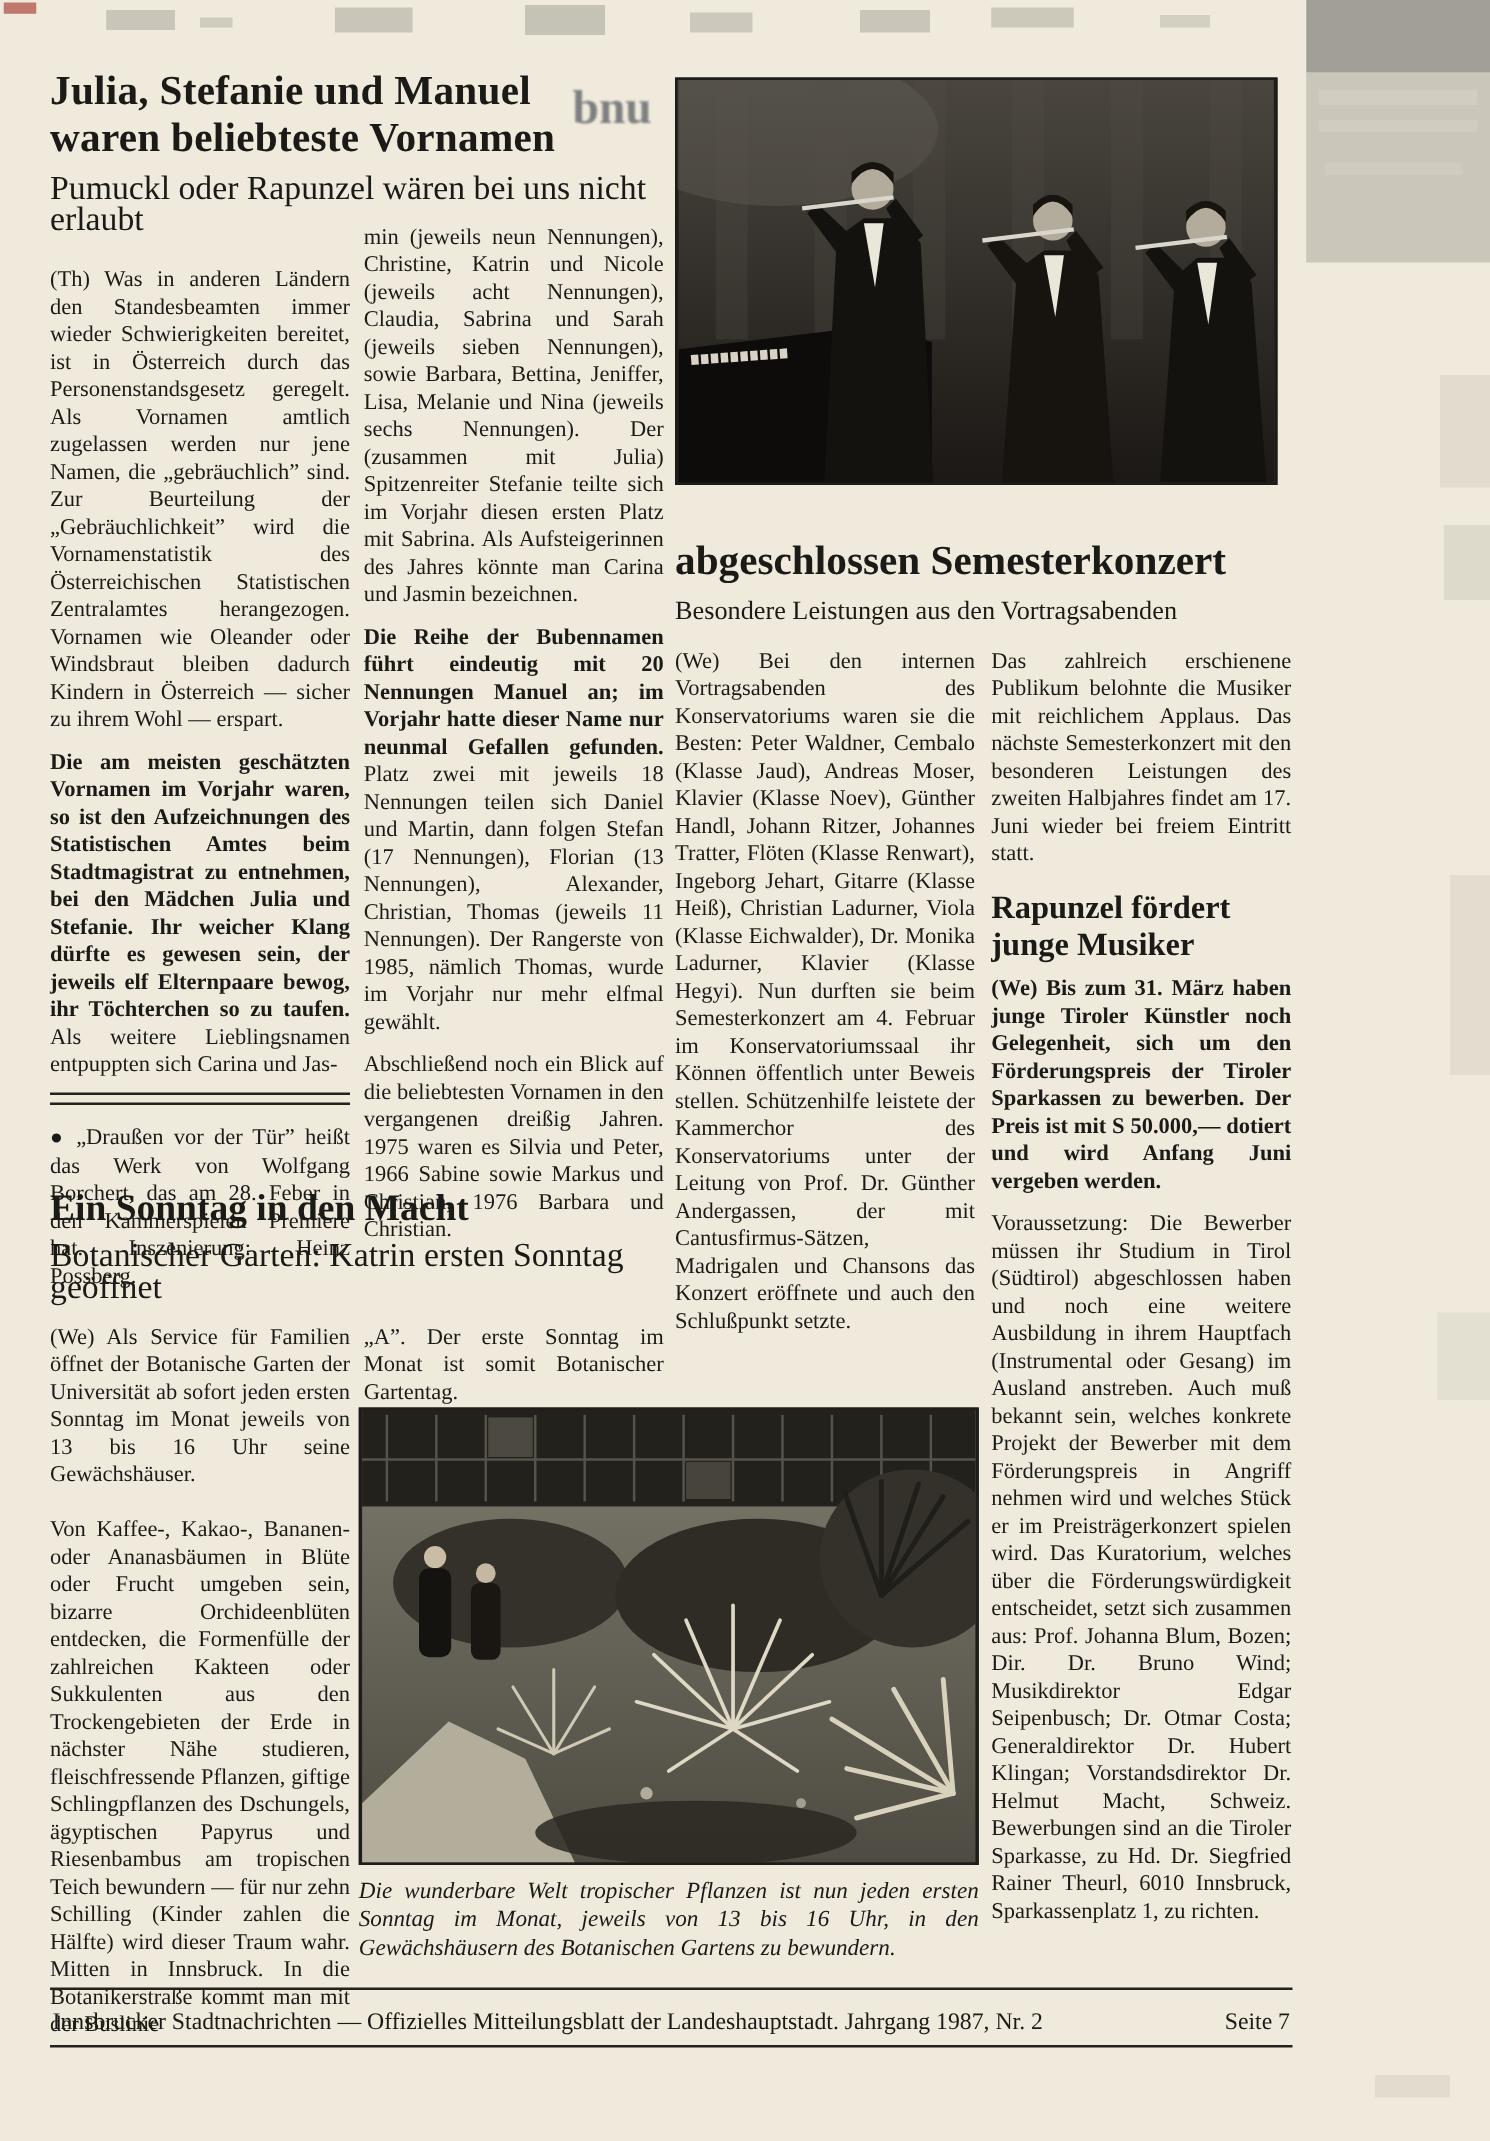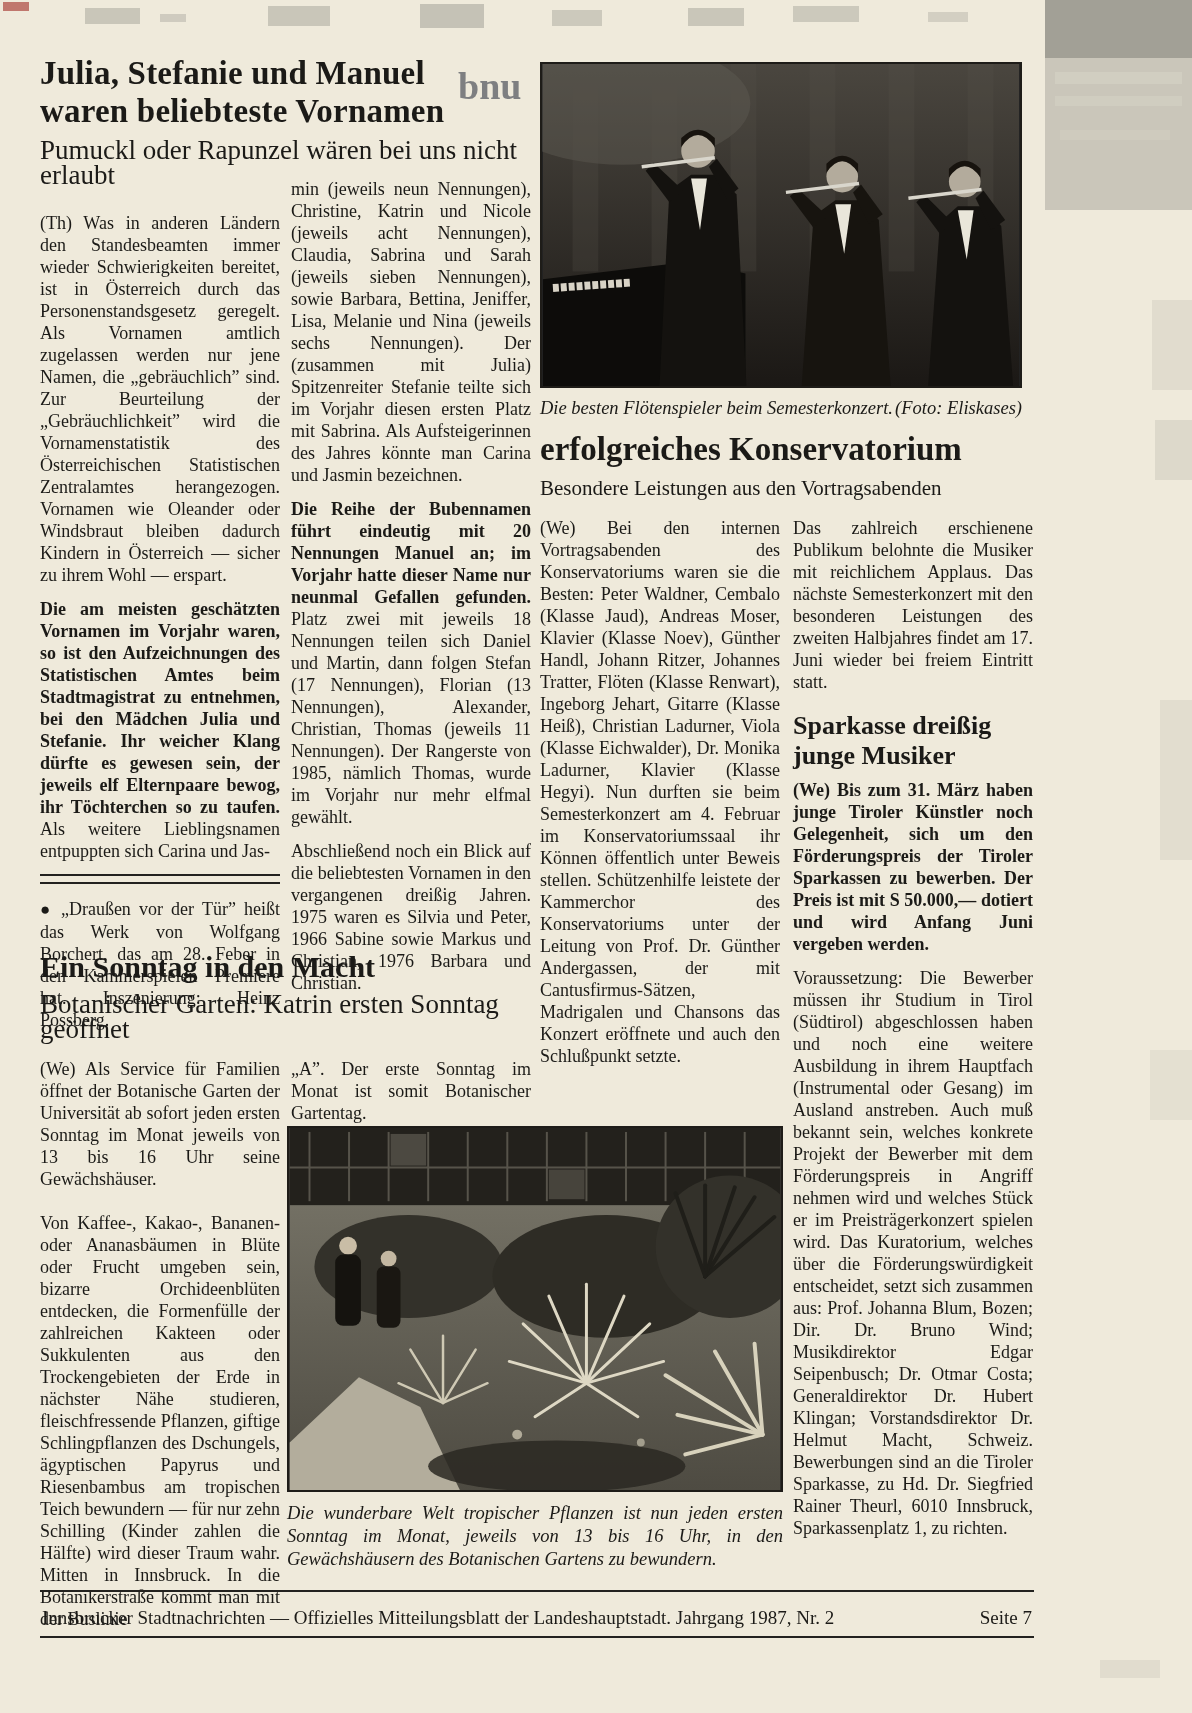--- a/index.html
+++ b/index.html
@@ -124,39 +124,35 @@
       <line x1="246" y1="130" x2="320" y2="121" stroke="#d9d6cc" stroke-width="3.5"></line>
 
       <polygon points="390,326 402,160 420,144 446,144 464,164 476,326" fill="#14120f"></polygon>
       <polygon points="420,148 436,148 429,198" fill="#e9e6da"></polygon>
       <circle cx="427" cy="119" r="16" fill="#b3ab9c"></circle>
       <path d="M411,115 q16,-23 32,0 l0,-9 q-16,-16 -32,0 z" fill="#17130e"></path>
       <polygon points="402,172 378,140 386,132 414,160" fill="#14120f"></polygon>
       <polygon points="454,168 438,136 446,128 468,158" fill="#14120f"></polygon>
       <line x1="370" y1="136" x2="444" y2="127" stroke="#d9d6cc" stroke-width="3.5"></line>
     </svg>
-    <figcaption class="caption-row">
-      <span>Die besten Flötenspieler beim Semesterkonzert.</span>
-      <span>(Foto: Eliskases)</span>
-    </figcaption>
   </figure>
 
   <section class="abs" style="left:540px;top:430px;width:493px;">
     <h2 class="big">
-      <span>erfolgreiches Konservatorium</span>
+      <span>abgeschlossen Semesterkonzert</span>
     </h2>
     <div class="subtitle" style="font-size:21px;margin-top:7px;">Besondere Leistungen aus den Vortragsabenden</div>
     <div class="kons-cols">
       <div class="kcol col">
         <p>(We) Bei den internen Vortragsabenden des Konservatoriums waren sie die Besten: Peter Waldner, Cembalo (Klasse Jaud), Andreas Moser, Klavier (Klasse Noev), Günther Handl, Johann Ritzer, Johannes Tratter, Flöten (Klasse Renwart), Ingeborg Jehart, Gitarre (Klasse Heiß), Christian Ladurner, Viola (Klasse Eichwalder), Dr. Monika Ladurner, Klavier (Klasse Hegyi). Nun durften sie beim Semesterkonzert am 4. Februar im Konservatoriumssaal ihr Können öffentlich unter Beweis stellen. Schützenhilfe leistete der Kammerchor des Konservatoriums unter der Leitung von Prof. Dr. Günther Andergassen, der mit Cantusfirmus-Sätzen, Madrigalen und Chansons das Konzert eröffnete und auch den Schlußpunkt setzte.</p>
       </div>
       <div class="kcol col">
         <p>Das zahlreich erschienene Publikum belohnte die Musiker mit reichlichem Applaus. Das nächste Semesterkonzert mit den besonderen Leistungen des zweiten Halbjahres findet am 17. Juni wieder bei freiem Eintritt statt.</p>
         <h3 class="small">
-          <span>Sparkasse dreißig</span>
+          <span>Rapunzel fördert</span>
           <span>junge Musiker</span>
         </h3>
         <p><b>(We) Bis zum 31. März haben junge Tiroler Künstler noch Gelegenheit, sich um den Förderungspreis der Tiroler Sparkassen zu bewerben. Der Preis ist mit S 50.000,— dotiert und wird Anfang Juni vergeben werden.</b></p>
         <p>Voraussetzung: Die Bewerber müssen ihr Studium in Tirol (Südtirol) abgeschlossen haben und noch eine weitere Ausbildung in ihrem Hauptfach (Instrumental oder Gesang) im Ausland anstreben. Auch muß bekannt sein, welches konkrete Projekt der Bewerber mit dem Förderungspreis in Angriff nehmen wird und welches Stück er im Preisträgerkonzert spielen wird. Das Kuratorium, welches über die Förderungswürdigkeit entscheidet, setzt sich zusammen aus: Prof. Johanna Blum, Bozen; Dir. Dr. Bruno Wind; Musikdirektor Edgar Seipenbusch; Dr. Otmar Costa; Generaldirektor Dr. Hubert Klingan; Vorstandsdirektor Dr. Helmut Macht, Schweiz. Bewerbungen sind an die Tiroler Sparkasse, zu Hd. Dr. Siegfried Rainer Theurl, 6010 Innsbruck, Sparkassenplatz 1, zu richten.</p>
       </div>
     </div>
   </section>
 
   <section class="abs" style="left:40px;top:950px;width:500px;">
     <h2 class="mid">Ein Sonntag in den Macht</h2>

